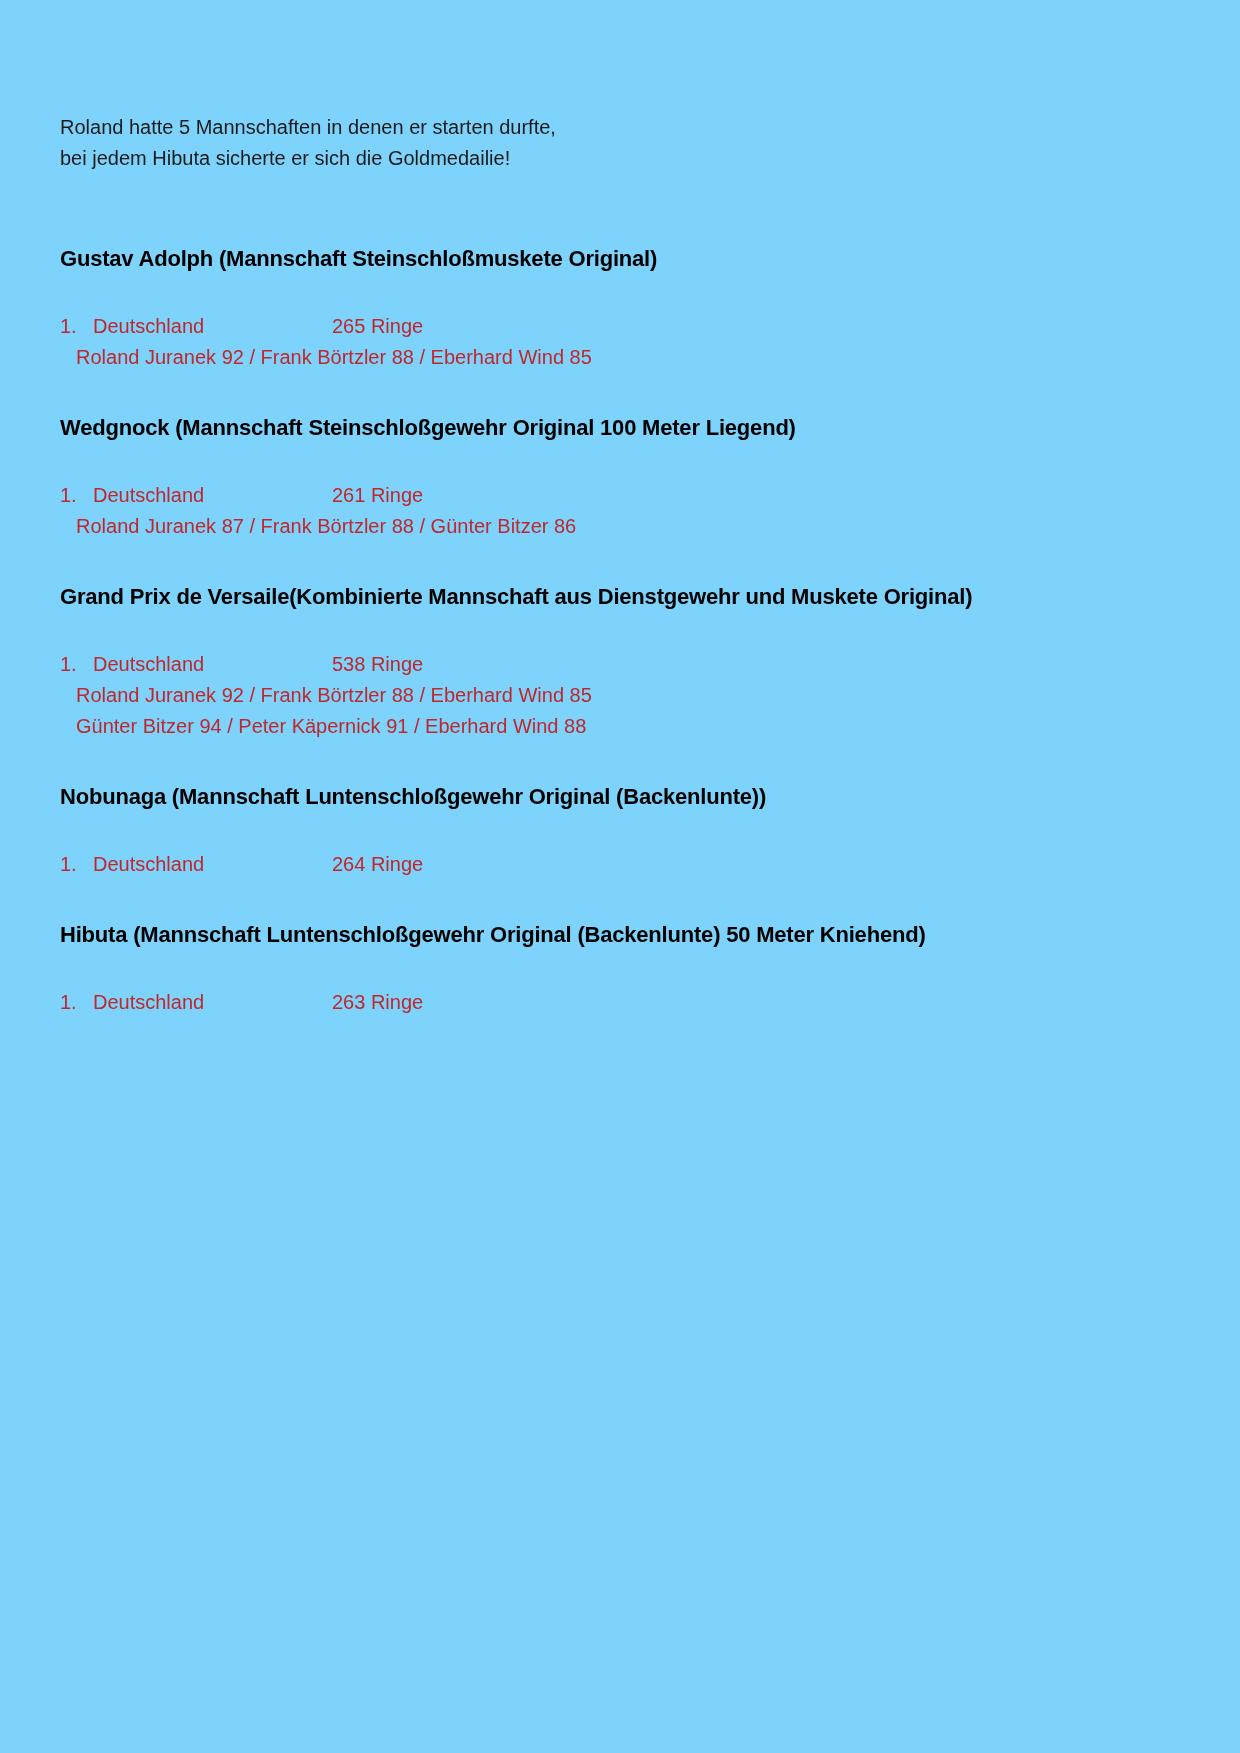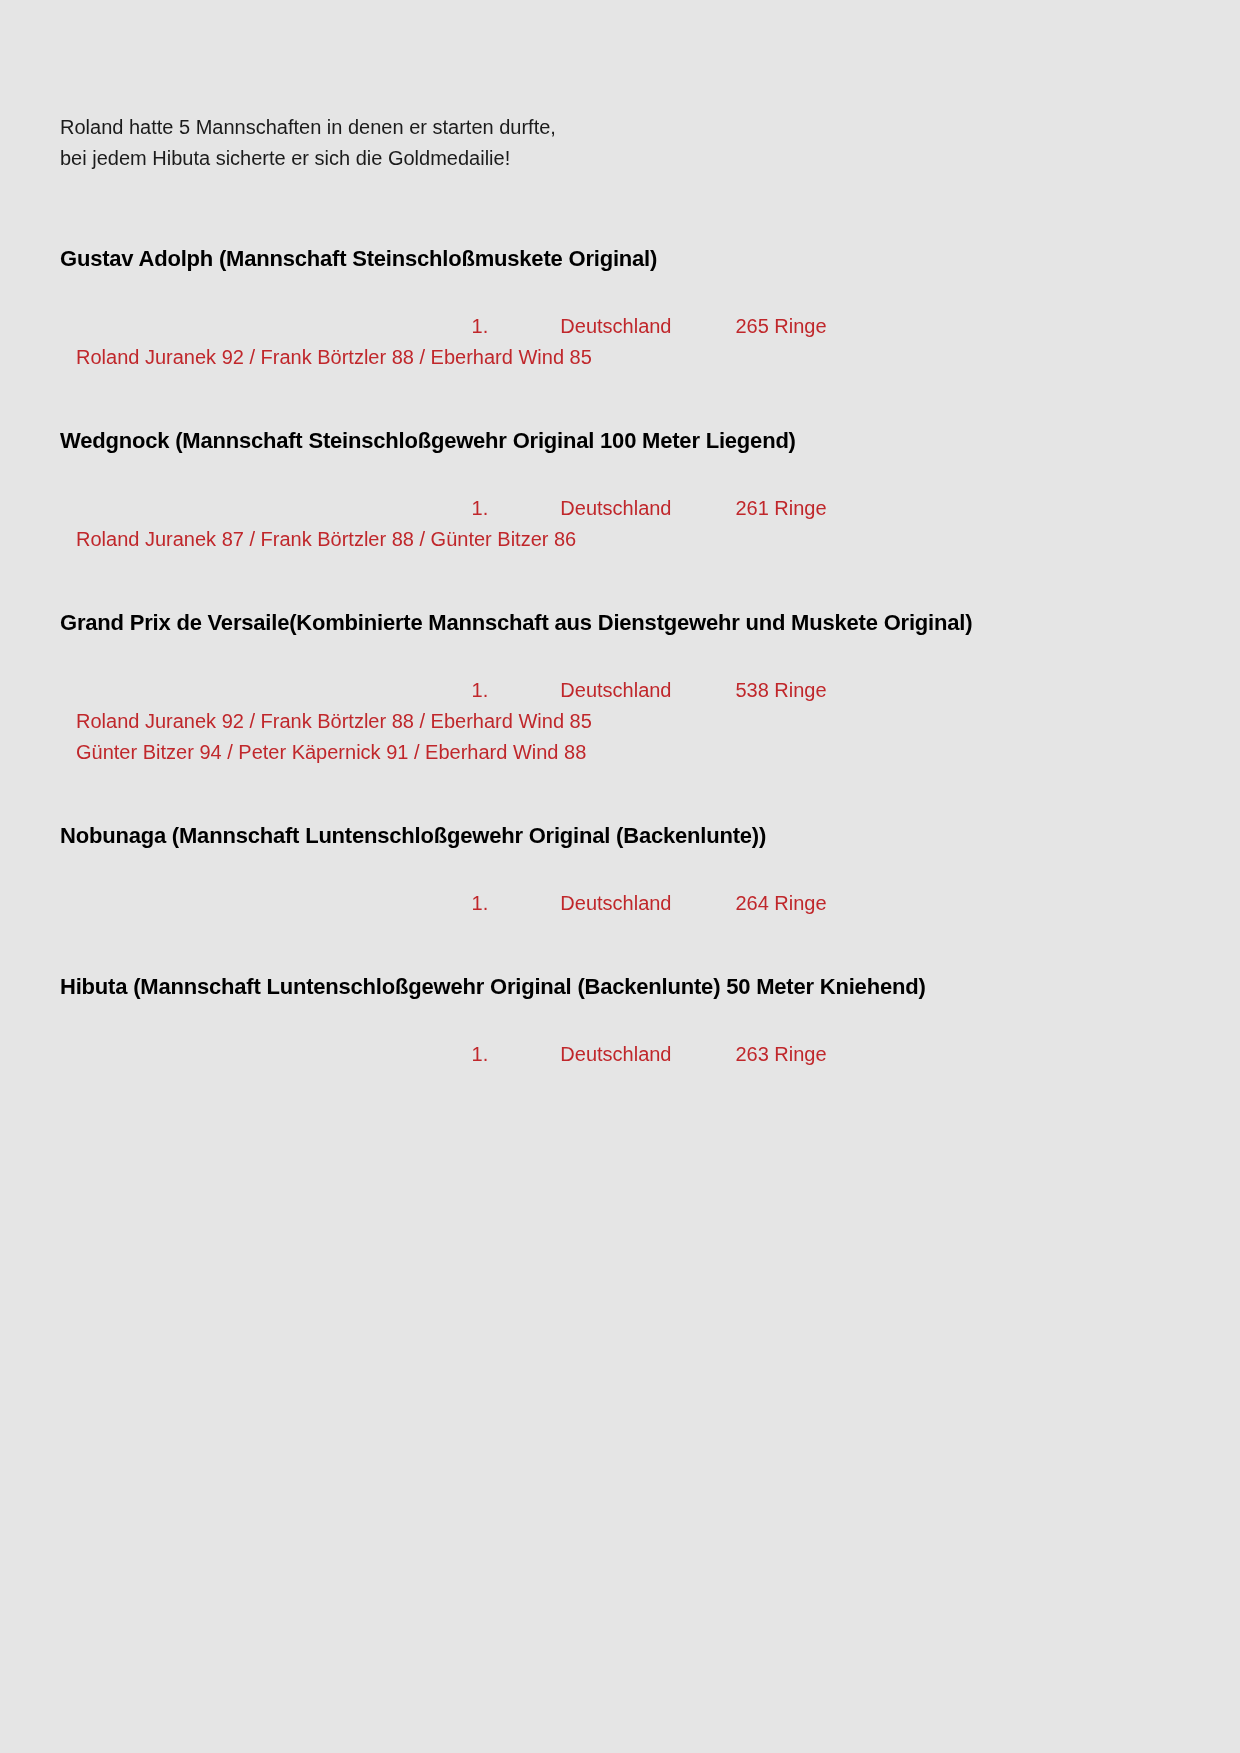--- a/index.html
+++ b/index.html
@@ -8,45 +8,45 @@
     width: 1240px;
     height: 1753px;
     font-family: "Liberation Sans", sans-serif;
     color: #1a1a1a;
     overflow: hidden;
     position: relative;
   }
   .page {
     width: 1240px;
     height: 1753px;
-    background: #e5e5e5;
+    background: #7dd3fc;
     padding: 112px 10px 0 60px;
   }
   .intro-line {
     font-size: 20px;
     line-height: 31px;
     color: #1b1b1b;
   }
   .section-title {
     font-size: 22px;
     line-height: 34px;
     font-weight: bold;
     color: #000000;
     letter-spacing: -0.2px;
     white-space: nowrap;
-    margin-top: 51px;
+    margin-top: 38px;
   }
   .section-title.first { margin-top: 68px; }
   .entry {
     margin-top: 35px;
     color: #c0272b;
     font-size: 20px;
     line-height: 31px;
   }
-  .entry-line { white-space: nowrap; text-align: center; }
+  .entry-line { white-space: nowrap; }
   .rank {
     display: inline-block;
     width: 33px;
   }
   .country {
     display: inline-block;
     width: 239px;
   }
   .shooter-line {
     margin-left: 16px;

